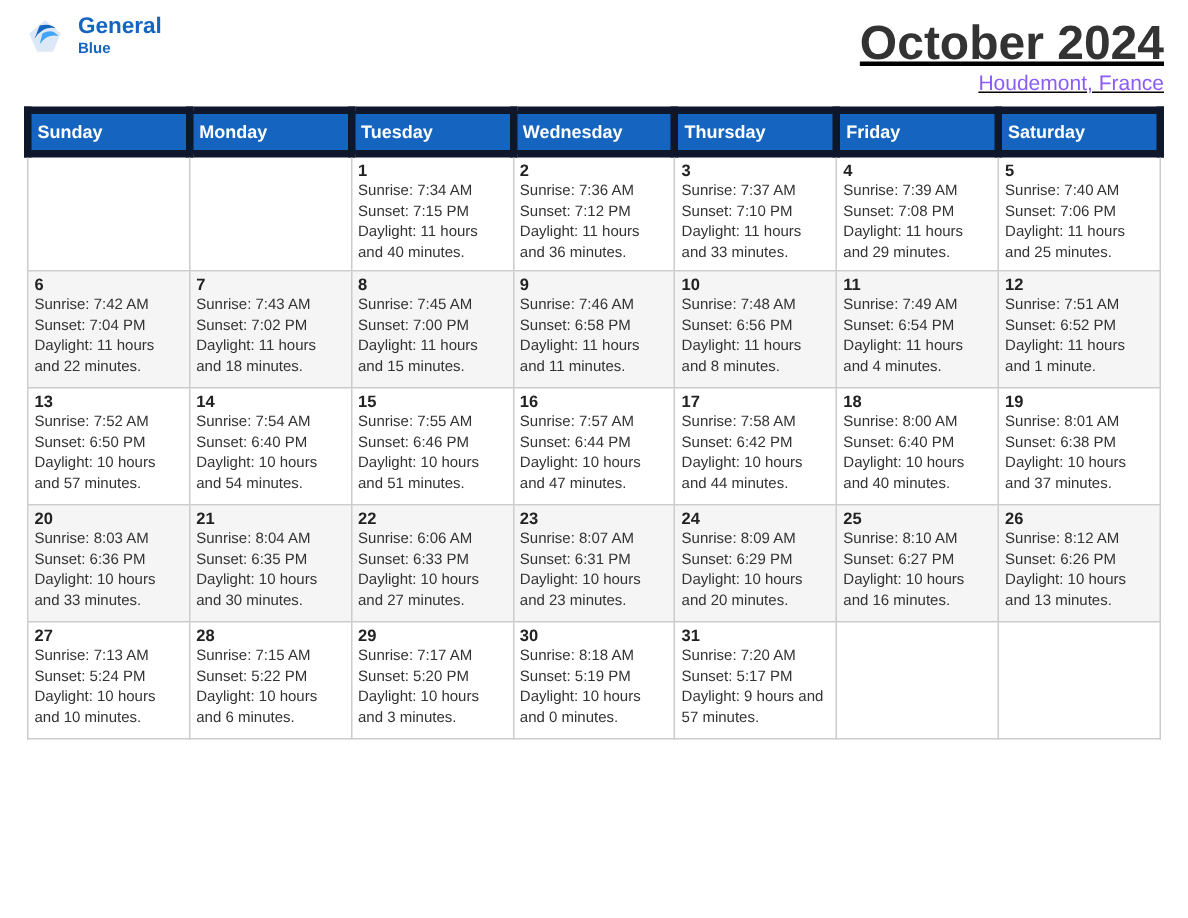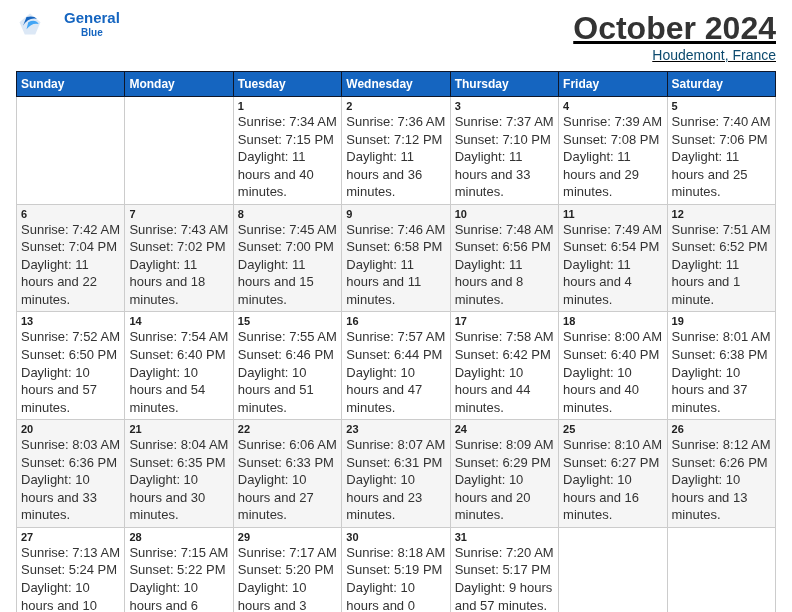--- a/index.html
+++ b/index.html
@@ -18,53 +18,52 @@
     }
     .header {
       display: flex;
       justify-content: space-between;
       align-items: flex-start;
       margin-bottom: 8px;
     }
     .logo {
       display: flex;
       align-items: center;
-      gap: 20px;
-      text-align: center;
+      gap: 8px;
     }
     .logo-icon {
       width: 28px;
       height: 28px;
     }
     .title-block {
       text-align: right;
       text-decoration: underline;
     }
     .month-title {
       font-size: 32px;
       font-weight: bold;
       color: #333;
     }
     .location {
       font-size: 14px;
-      color: #0c4a6e;
+      color: #8b5cf6;
     }
     table {
       width: 100%;
       border-collapse: collapse;
       table-layout: fixed;
     }
     thead tr th {
       background: #1565c0;
       color: #fff;
       font-size: 12px;
       font-weight: bold;
       padding: 5px 4px;
       text-align: left;
-      border: 1px solid #0f172a;
+      border: 5px solid #0f172a;
     }
     tbody tr td {
       border: 1px solid #ccc;
       vertical-align: top;
       padding: 3px 4px;
       font-size: 9.5px;
       color: #222;
       height: 78px;
     }
     tbody tr:nth-child(odd) td {
@@ -73,21 +72,21 @@
     tbody tr:nth-child(even) td {
       background: #f5f5f5;
     }
     .day-number {
       font-weight: bold;
       font-size: 11px;
       display: block;
       margin-bottom: 1px;
     }
     .day-info {
-      font-size: 13px;
+      font-size: 10px;
       line-height: 1.35;
       color: #333;
     }
   </style>
 </head>
 <body>
 
 <div class="page">
   <div class="header">
     <div class="logo">

